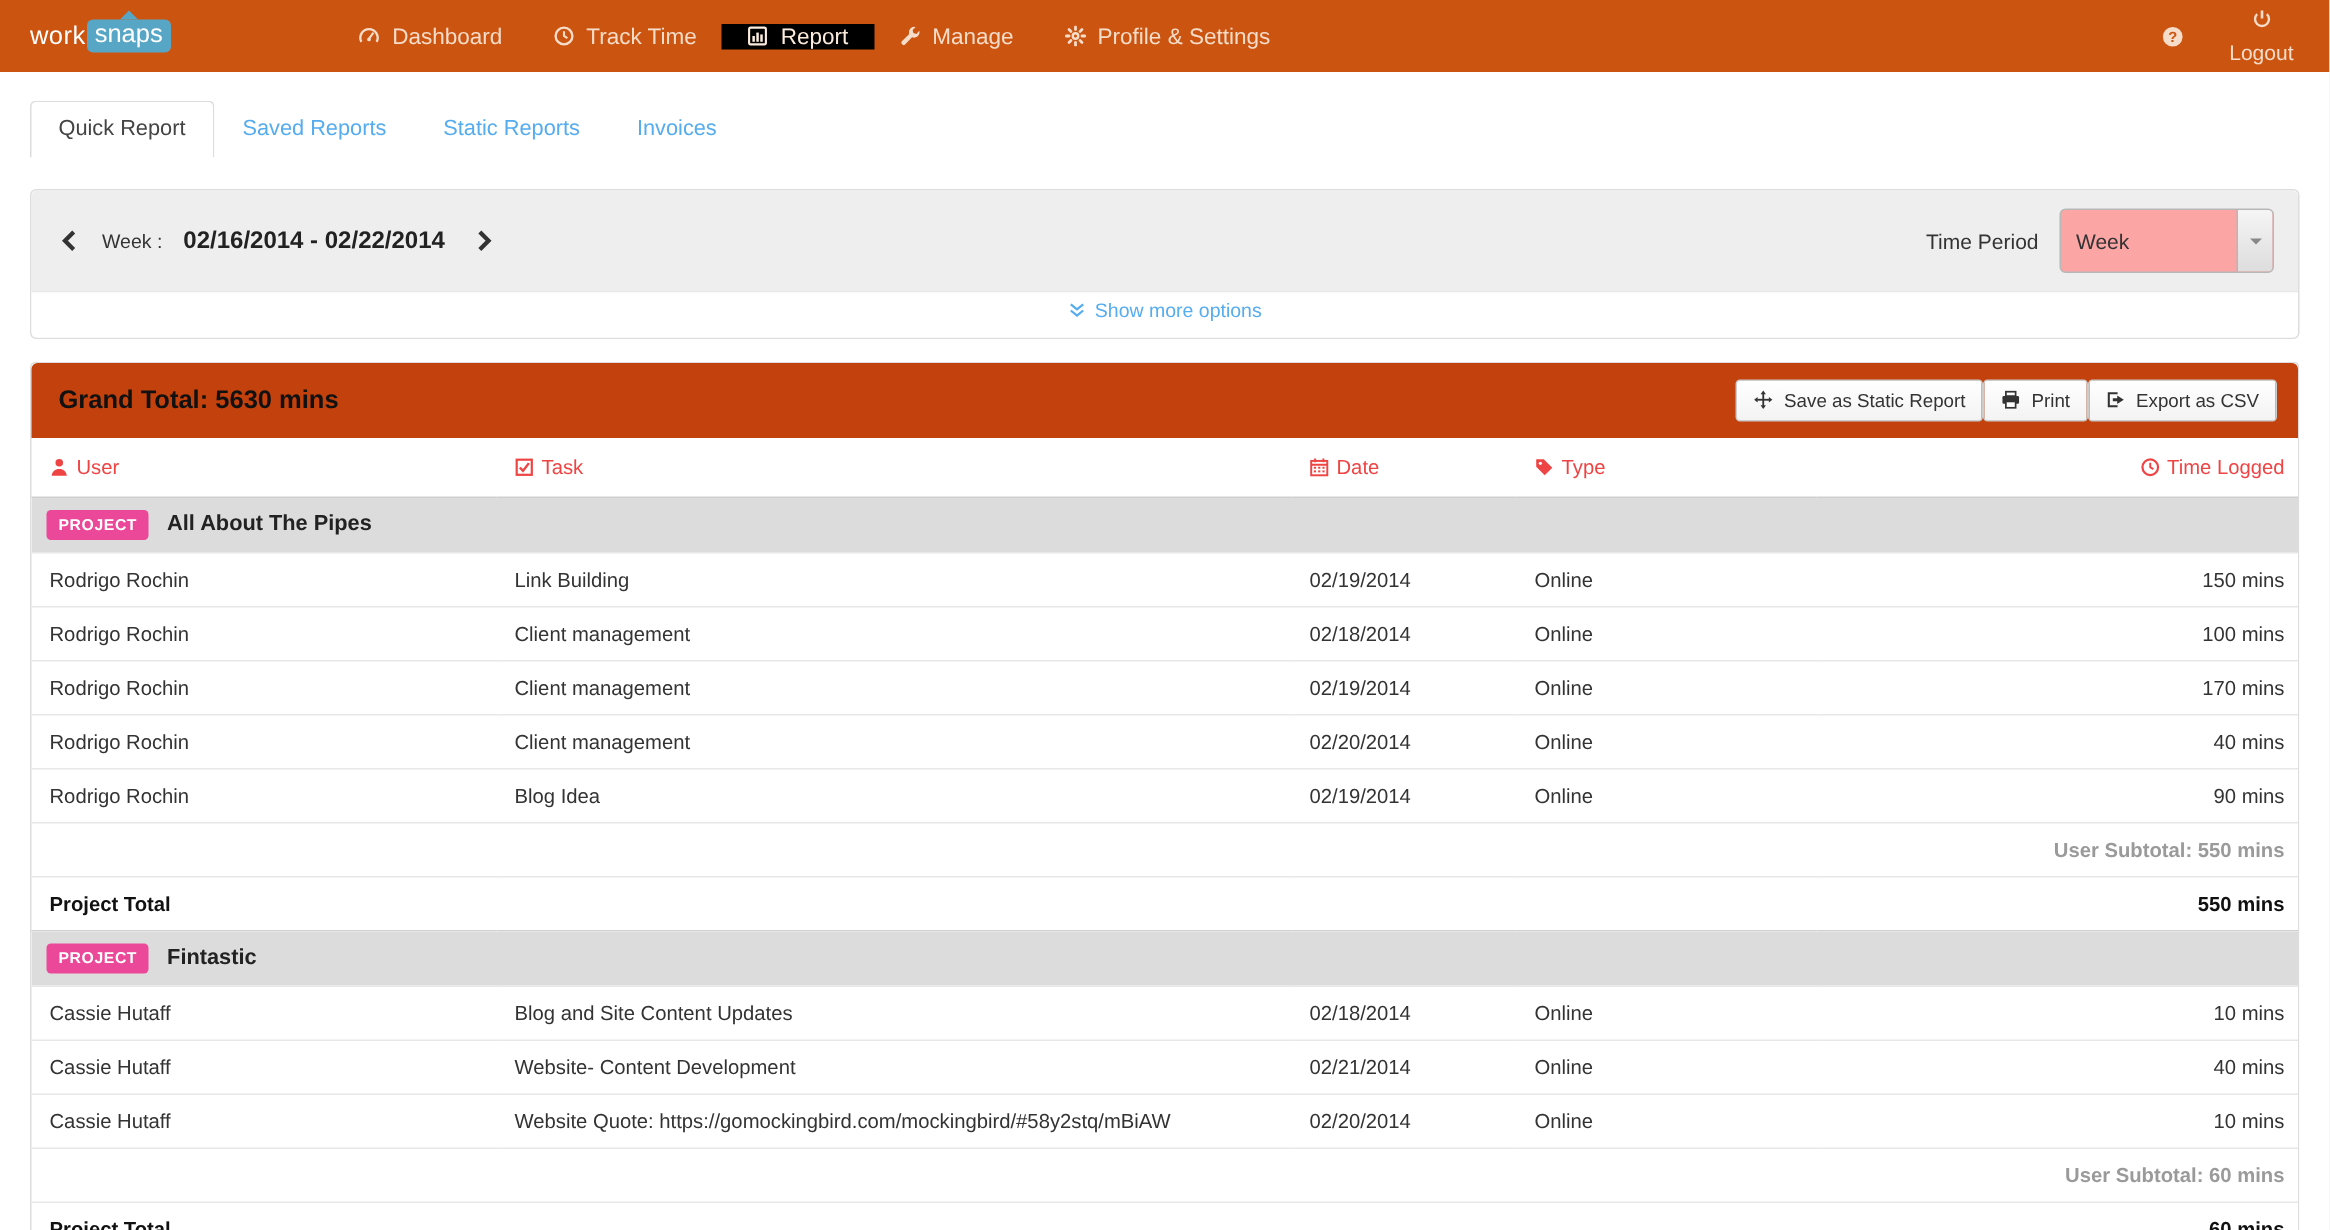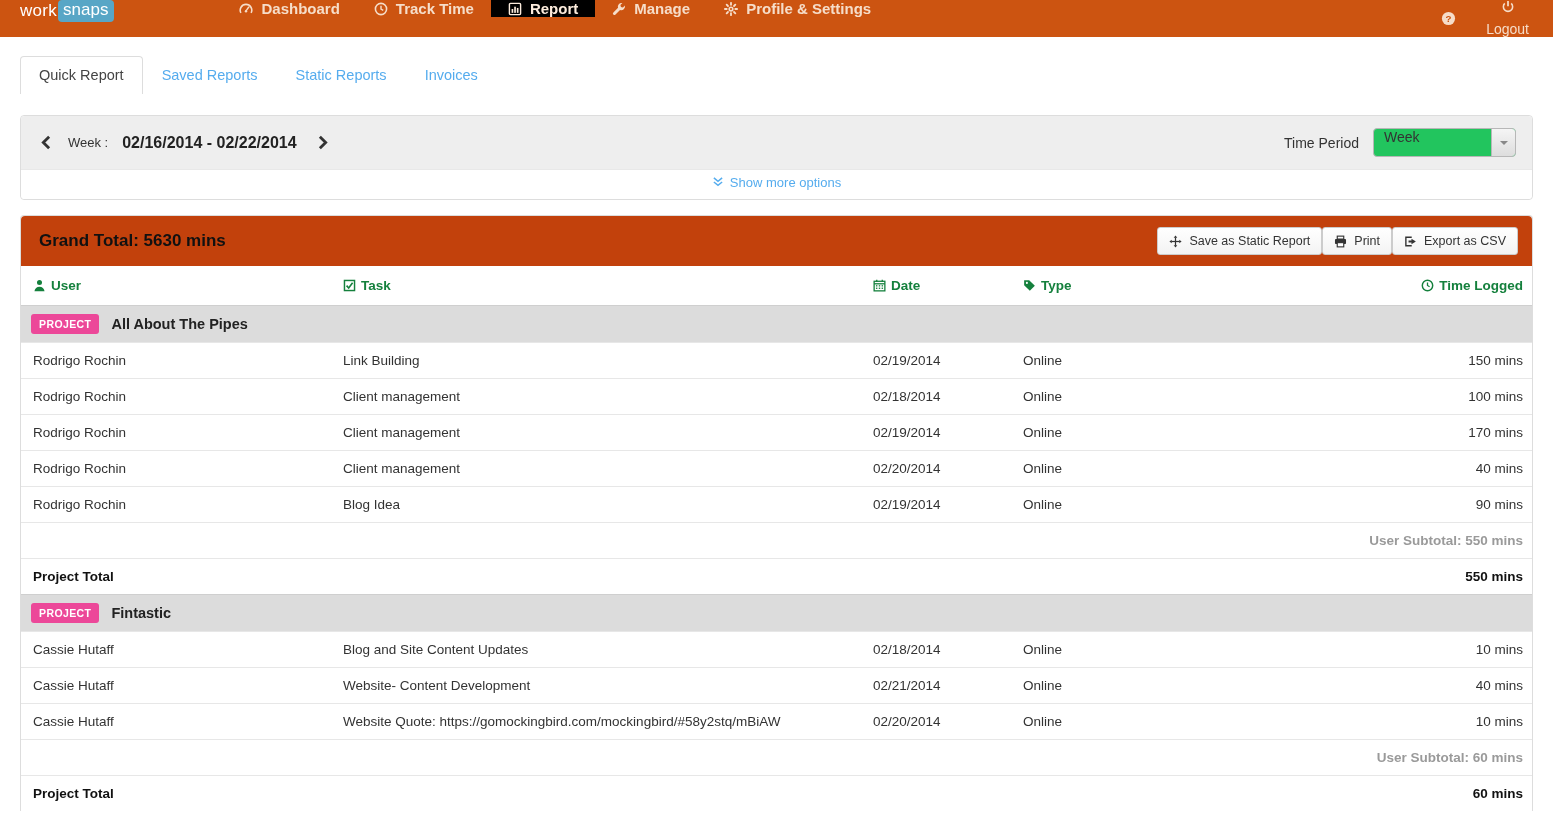--- a/index.html
+++ b/index.html
@@ -1,27 +1,27 @@
 <!DOCTYPE html>
 <html><head>
 <meta charset="utf-8">
 <style>
   * { box-sizing: border-box; margin: 0; padding: 0; }
   html,body { width:1553px; height:820px; overflow:hidden; background:#fff;
     font-family:"Liberation Sans", sans-serif; color:#333; }
 
   
-  .navbar { display:flex; align-items:flex-start; height:37px; background:#cc5411; }
+  .navbar { display:flex; align-items:center; height:48px; background:#cc5411; }
   .logo { display:flex; align-items:center; padding:0 12px; margin-left:8px; cursor:pointer; }
   .logo-work { color:#fff; font-size:17px; letter-spacing:.3px; }
   .logo-snaps { position:relative; color:#fff; font-size:17px; background:#58a6c6;
     border-radius:4px; padding:0 6px 2px 5px; margin-left:1px; }
   .logo-snaps::before { content:""; position:absolute; top:-6px; left:38%;
     border:6px solid transparent; border-bottom-color:#58a6c6; border-top:none; }
-  .nav-items { display:flex; margin-left:96px;font-weight:bold; }
+  .nav-items { display:flex; margin-left:96px; }
   .nav-item { display:flex; align-items:center; gap:8px; padding:0 17px; font-size:15px;
     color:#f6ddc9; text-decoration:none; cursor:pointer; }
   .nav-item.active { background:#000000; color:#fcecdd; }
   .nav-item .icon svg, .nav-right .icon svg { width:14px; height:14px; display:block; }
   .nav-right { margin-left:auto; display:flex; align-items:center; gap:30px; padding-right:24px;
     color:#f6ddc9; font-size:14px; }
   .logout { display:flex; align-items:center; gap:7px; color:#f6ddc9; text-decoration:none; cursor:pointer;flex-direction:column; }
   .help-btn { cursor:pointer; display:flex; }
   .help-btn svg { width:15px; height:15px; }
 
@@ -35,21 +35,21 @@
   .panel { margin:0 20px; border:1px solid #ddd; border-radius:4px; }
   .period-panel { margin-top:21px; }
   .period-top { background:#eee; display:flex; align-items:center; padding:12px 16px;
     border-radius:4px 4px 0 0; }
   .chev-btn { display:flex; align-items:center; cursor:pointer; color:#333; padding:2px; }
   .chev-btn svg { width:15px; height:15px; }
   .week-label { font-size:13px; color:#333; margin:0 14px 0 12px; }
   .week-range { font-size:16px; font-weight:bold; color:#222; margin-right:16px; }
   .time-period { margin-left:auto; display:flex; align-items:center; gap:14px; }
   .tp-label { font-size:14px; color:#333; }
-  .select { display:flex; align-items:flex-start; width:143px; height:29px; background:#22c55e;
+  .select { display:flex; align-items:center; width:143px; height:43px; background:#fca5a5;
     border:1px solid #b7b7b7; border-radius:4px; overflow:hidden; cursor:pointer; }
   .select .sel-value { flex:1; padding-left:10px; font-size:14px; color:#333; }
   .select .sel-arrow { width:24px; height:100%; background:linear-gradient(#f5f5f5,#ddd);
     border-left:1px solid #b7b7b7; display:flex; align-items:center; justify-content:center; }
   .select .sel-arrow::after { content:""; border:4px solid transparent; border-top-color:#888;
     margin-top:4px; }
   .period-more { background:#fff; text-align:center; padding:4px 0 7px; border-top:1px solid #e8e8e8;
     border-radius:0 0 4px 4px; }
   .more-link { display:inline-flex; align-items:center; gap:6px; color:#55acee; font-size:13px;
     text-decoration:none; cursor:pointer; }
@@ -62,21 +62,21 @@
   .hdr-buttons { display:flex; }
   .btn { display:inline-flex; align-items:center; gap:7px; font-size:12.5px; color:#333;
     background:linear-gradient(#fff,#f3f3f3); border:1px solid #ccc; border-radius:3px;
     padding:6px 11px; cursor:pointer; white-space:nowrap; }
   .btn svg { width:13px; height:13px; }
 
   
   table { width:100%; border-collapse:collapse; font-size:13.5px; table-layout:fixed; }
   col.c-user { width:310px; } col.c-task { width:530px; } col.c-date { width:150px; }
   col.c-type { width:200px; }
-  thead th { text-align:left; font-weight:bold; color:#15803d; font-size:13.5px; padding:12px 12px; }
+  thead th { text-align:left; font-weight:normal; color:#ef4444; font-size:13.5px; padding:12px 12px; }
   thead th .hicon { margin-right:5px; }
   thead th .hicon svg { width:13px; height:13px; vertical-align:-2px; }
   th.right, td.right { text-align:right; padding-right:9px; }
   tbody td { padding:10px 12px; border-top:1px solid #e7e7e7; color:#333;
     overflow:hidden; white-space:nowrap; text-overflow:ellipsis; }
   tr.project-row td { background:#dcdcdc; border-top:1px solid #cfcfcf; padding:8px 10px; }
   .proj-badge { background:#ec4899; color:#fff; font-size:10.5px; font-weight:bold;
     letter-spacing:.4px; padding:4px 8px; border-radius:3px; margin-right:12px; display:inline-block; }
   .proj-name { font-weight:bold; font-size:14.5px; color:#222; vertical-align:middle; }
   tr.subtotal-row td { text-align:right; color:#9a9a9a; font-weight:bold; padding-right:9px; }

